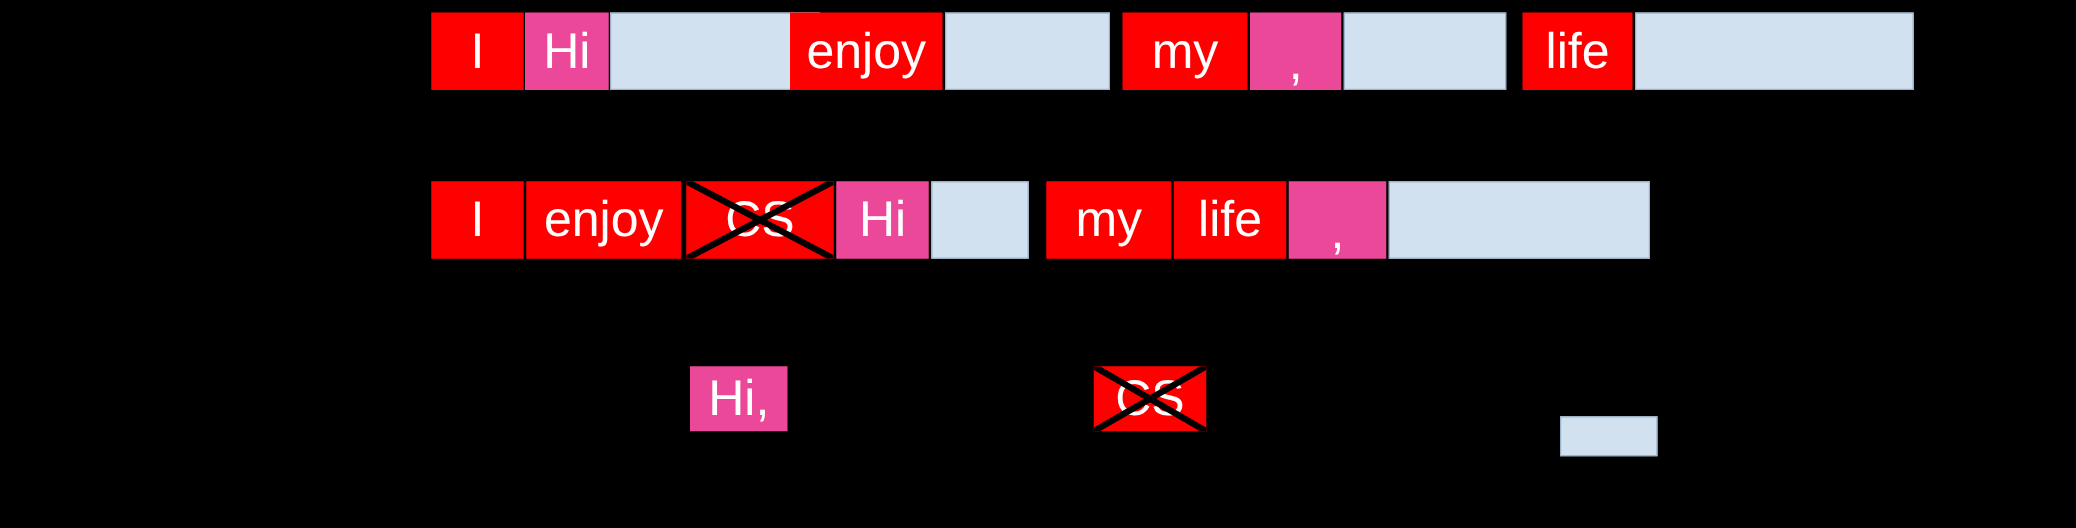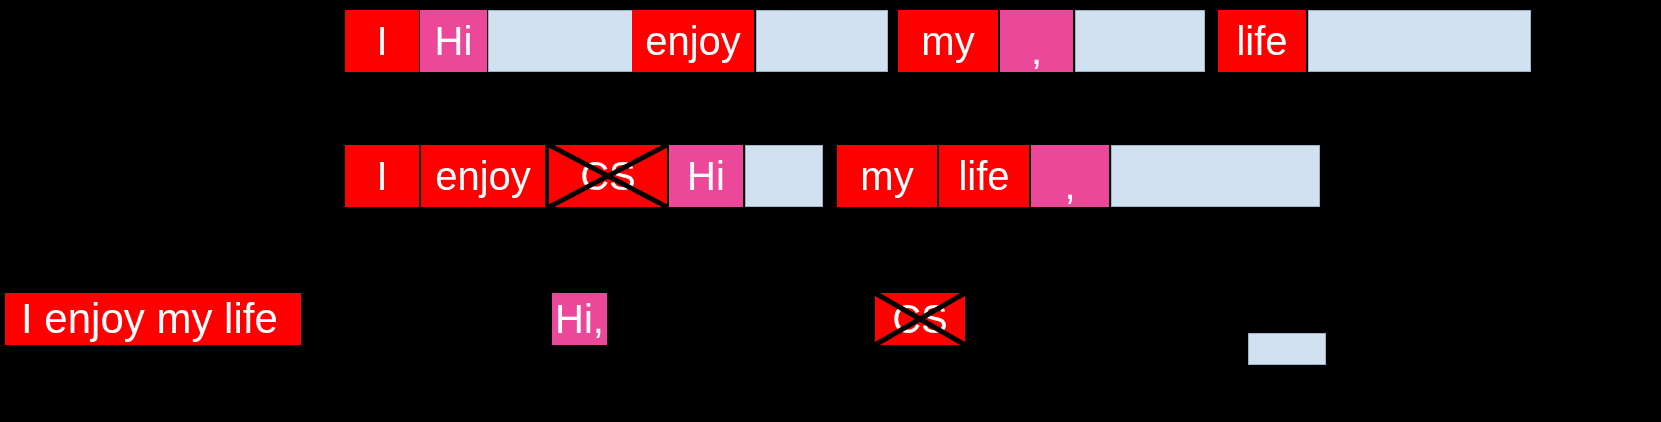--- a/index.html
+++ b/index.html
@@ -127,24 +127,21 @@
         <span>life</span>
       </div>
       <div class="cell green comma" style="left: 1031px; top: 0px; width: 78px; height: 62px;">
         <span>,</span>
       </div>
       <div class="cell blue blue-bd" style="left: 1111px; top: 0px; width: 209px; height: 62px;">
         <span></span>
       </div>
     </div>
     <div class="row" style="top: 293px; height: 52px;">
-      <div class="cell red left-text bigtext" style="left: 5px; top: 0px; width: 296px; height: 52px;">
-        <span>I enjoy my life</span>
-      </div>
-      <div class="cell green" style="left: 552px; top: 0px; width: 55px; height: 52px;">
+      <div class="cell green" style="left: 552px; top: 0px; width: 78px; height: 52px;">
         <span>Hi,</span>
       </div>
       <div class="cell red" style="left: 875px; top: 0px; width: 90px; height: 52px;">
         <span>CS</span>
         <svg class="crossout" viewBox="0 0 100 100" preserveAspectRatio="none">
           <line x1="0" y1="0" x2="100" y2="100" vector-effect="non-scaling-stroke"></line>
           <line x1="100" y1="0" x2="0" y2="100" vector-effect="non-scaling-stroke"></line>
         </svg>
       </div>
       <div class="cell blue blue-bd" style="left: 1248px; top: 40px; width: 78px; height: 32px;">

